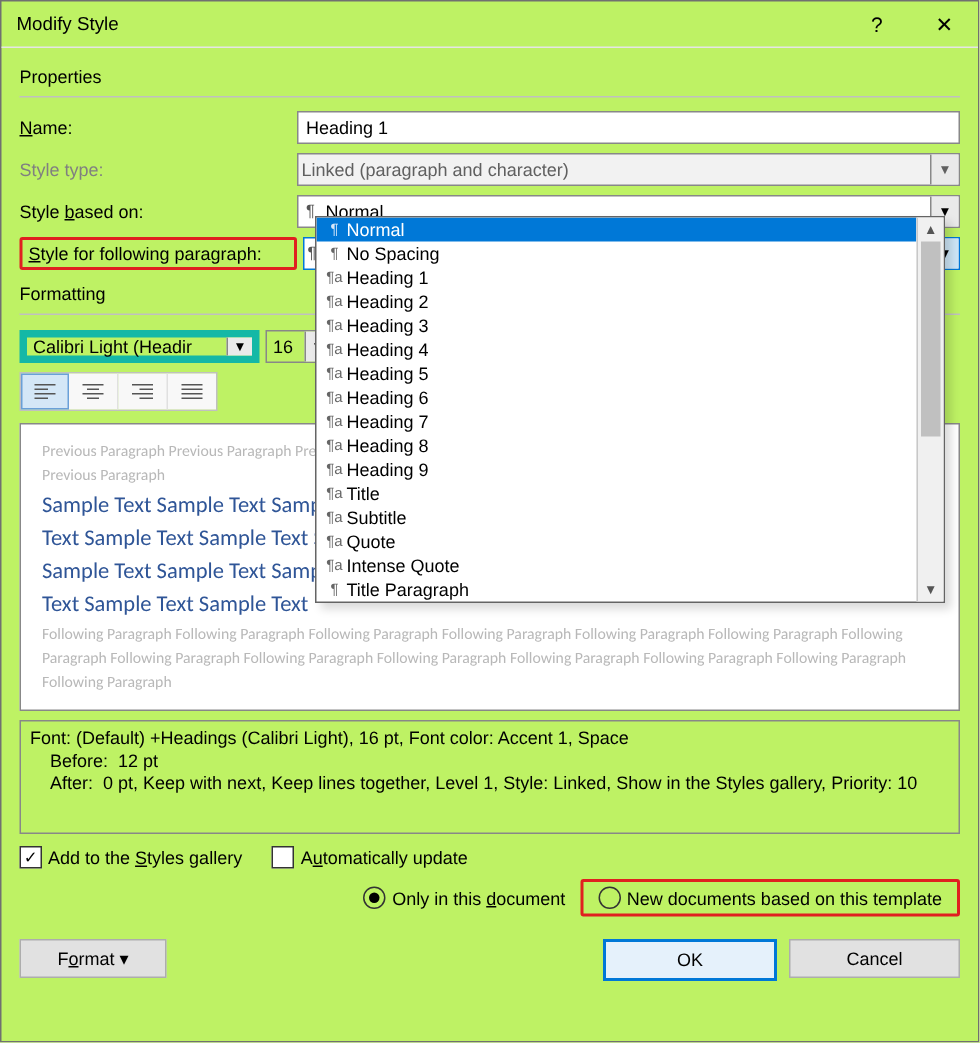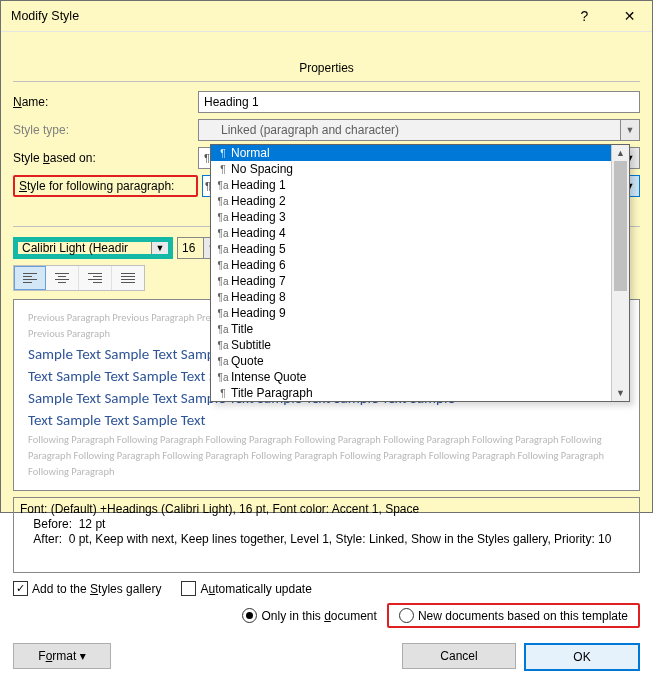--- a/index.html
+++ b/index.html
@@ -7,24 +7,24 @@
     font-family:"Segoe UI",Arial,sans-serif;
     font-size:12px;
     color:#000;
     background:#fff;
     width:653px;
     height:695px;
     overflow:hidden;
   }
   .dialog{
     width:653px;
-    height:513px;
+    height:695px;
     border:1px solid #707070;
     box-sizing:border-box;
-    background:#fef9c3;
+    background:#bef264;
     display:flex;
     flex-direction:column;
   }
   .titlebar{
     display:flex;
     align-items:center;
     height:30px;
     padding-left:10px;
     border-bottom:1px solid #e5e5e5;
   }
@@ -38,22 +38,21 @@
   .client{
     padding:8px 12px 12px 12px;
     flex:1;
     display:flex;
     flex-direction:column;
     position:relative;
   }
   .sect-label{
     font-size:12px;
     color:#000;
-    margin:21px 0 4px 0;
-    text-align:center;
+    margin:4px 0 4px 0;
   }
   .sect-line{
     border-top:1px solid #c0c0c0;
     margin-top:2px;
     margin-bottom:6px;
   }
   .form-row{
     display:flex;
     align-items:center;
     height:26px;
@@ -79,21 +78,21 @@
   }
   .sel{
     width:100%;height:22px;
     box-sizing:border-box;
     border:1px solid #888;
     background:#fff;
     font-size:12px;
     display:flex;align-items:center;
     position:relative;
   }
-  .sel.dis{background:#f2f2f2;color:#606060;padding-left:20px;}
+  .sel.dis{background:#f2f2f2;color:#606060;}
   .sel .sel-icon{
     display:inline-block;width:16px;text-align:center;font-size:11px;color:#555;
   }
   .sel .sel-txt{padding-left:2px;}
   .sel .dd{
     position:absolute;right:0;top:0;height:100%;width:18px;
     display:flex;align-items:center;justify-content:center;
     border-left:1px solid #888;
     background:#eaeaea;
     font-size:9px;
@@ -371,22 +370,22 @@
         <label class="rad">
           <span class="dot"></span>
           <span>New documents based on this template</span>
         </label>
       </div>
     </div>
 
     <div class="btn-row">
       <div class="btn">F<span class="uline">o</span>rmat&nbsp;▾</div>
       <span class="spacer"></span>
+      <div class="btn default" style="min-width:96px">OK</div>
       <div class="btn" style="min-width:96px">Cancel</div>
-      <div class="btn default" style="min-width:96px">OK</div>
     </div>
 
     <div class="dropdown">
       <div class="dd-inner" id="dd-inner">
           <div class="dd-item sel-item">
             <span class="ic">¶</span>
             <span>Normal</span>
           </div>
           <div class="dd-item">
             <span class="ic">¶</span>

